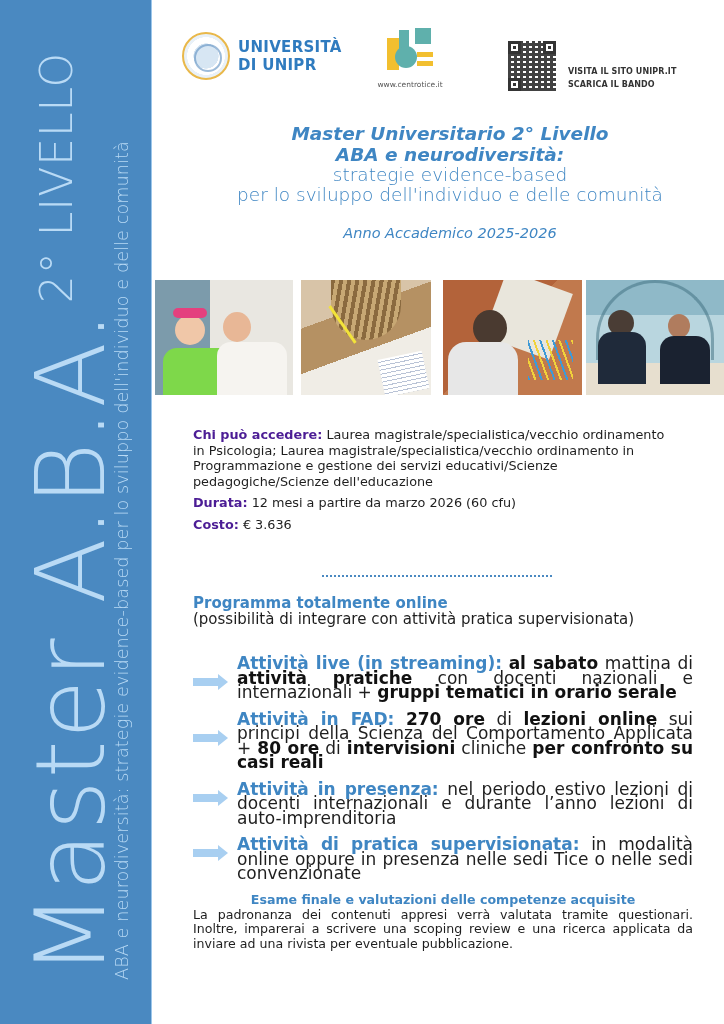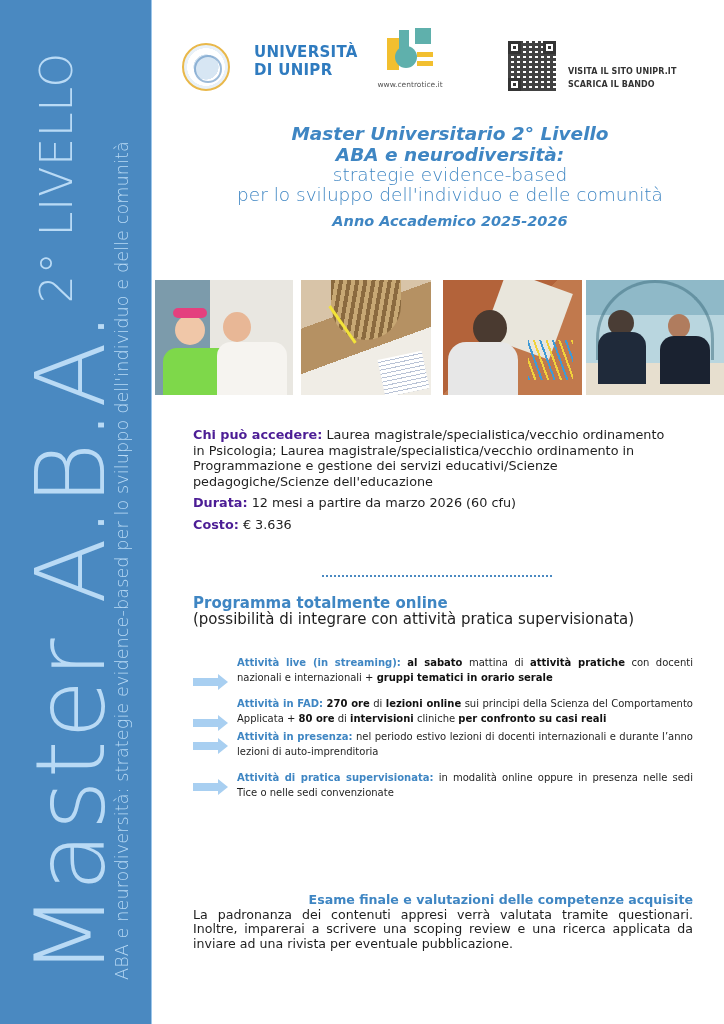--- a/index.html
+++ b/index.html
@@ -36,21 +36,21 @@
     font-family: "DejaVu Sans", sans-serif;
     font-weight: 200;
     font-size: 17.6px;
     color: #b9daf5;
     white-space: nowrap;
     letter-spacing: 0.1px;
   }
 
   
   .logos { position: absolute; left: 170px; top: 25px; width: 540px; height: 70px; }
-  .unipr { position: absolute; left: 12px; top: 18px; display: flex; align-items: flex-start; gap: 16px; }
+  .unipr { position: absolute; left: 12px; top: 7px; display: flex; align-items: center; }
   .seal {
     width: 48px; height: 48px; border-radius: 50%;
     border: 2px solid #e9b84a;
     background: radial-gradient(circle, #d7e6f3 0 40%, #ffffff 41% 60%, #e9f1f8 61%);
     position: relative;
   }
   .seal::after {
     content: ""; position: absolute; left: 10px; top: 10px; width: 24px; height: 24px;
     border-radius: 50%; border: 2px solid #5b8dbf; opacity: .6;
   }
@@ -79,21 +79,21 @@
   .qr .f::after { content:""; position:absolute; left:2px; top:2px; width:3px; height:3px; background:#111; }
   .qr-text {
     margin-left: 12px; font-family: "DejaVu Sans", sans-serif; font-weight: bold;
     font-size: 8px; line-height: 13px; color: #333; letter-spacing: .1px;
   }
 
   
   .title { position: absolute; left: 190px; top: 123px; width: 520px; text-align: center; color: #3f86c3; }
   .title .t-b { font-family: "DejaVu Sans", sans-serif; font-weight: bold; font-style: italic; font-size: 18.5px; line-height: 21px; text-align: center; }
   .title .t-l { font-family: "DejaVu Sans", sans-serif; font-weight: 200; font-size: 18.5px; line-height: 20px; }
-  .title .year { font-family: "DejaVu Sans", sans-serif; font-style: italic; font-weight: 700; font-size: 14.5px; margin-top: 8px; }
+  .title .year { font-family: "DejaVu Sans", sans-serif; font-style: italic; font-weight: 400; font-size: 14.5px; margin-top: 20px; }
 
   
   .photos { position: absolute; left: 155px; top: 280px; width: 569px; height: 115px; }
   .photo { position: absolute; top: 0; height: 115px; overflow: hidden; }
   .p1 { left: 0; width: 138px; background: linear-gradient(90deg, #7c9bab 0 40%, #e9e7e1 40%); }
   .p2 { left: 146px; width: 130px; background: linear-gradient(160deg, #d8c4a8 0 30%, #b59163 30% 58%, #f0ede6 58%); }
   .p3 { left: 288px; width: 139px; background: linear-gradient(135deg, #b3633a 0 45%, #c1794d 45%); }
   .p4 { left: 431px; width: 138px; background: linear-gradient(180deg, #8fb9c8 0 30%, #b9d6df 30% 72%, #e7dfcf 72%); }
   .shape { position: absolute; }
 
@@ -102,29 +102,29 @@
   .lbl { color: #4c1d95; font-weight: bold; }
   .info .row { margin-bottom: 6px; }
   .info .access { margin-bottom: 6px; }
 
   .sep { position: absolute; left: 322px; top: 575px; width: 230px; border-top: 2px dotted #4a89c1; }
 
   .prog { position: absolute; left: 193px; top: 596px; width: 500px; font-family: "DejaVu Sans", sans-serif; font-size: 15px; line-height: 15.5px; }
   .prog .ptitle { color: #3f86c3; font-weight: bold; }
 
   .acts { position: absolute; left: 193px; top: 656px; width: 500px; font-family: "DejaVu Sans", sans-serif; }
-  .act { position: relative; padding-left: 44px; font-size: 10px; line-height: 14.5px; text-align: justify; color: #1e1e1e; }
+  .act { position: relative; padding-left: 44px; font-size: 17px; line-height: 14.5px; text-align: justify; color: #1e1e1e; }
   .act .h { color: #3f86c3; font-weight: bold; }
   .act b { font-weight: bold; color: #111; }
   .arrow { position: absolute; left: 0; width: 36px; height: 16px; }
   .arrow .shaft { position: absolute; left: 0; top: 4px; width: 26px; height: 8px; background: #a8cff1; }
   .arrow .head { position: absolute; left: 25px; top: 0; width: 0; height: 0; border-top: 8px solid transparent; border-bottom: 8px solid transparent; border-left: 10px solid #a8cff1; }
 
   .exam { position: absolute; left: 193px; top: 893px; width: 500px; font-family: "DejaVu Sans", sans-serif; font-size: 12.6px; line-height: 14.5px; text-align: justify; }
-  .exam .etitle { color: #3f86c3; font-weight: bold; text-align: right; }
+  .exam .etitle { color: #3f86c3; font-weight: bold; text-align: center; }
 </style>
 </head>
 <body>
 
 <div class="sidebar">
   <div class="side-rot">
     <div class="side-big"><span>Master A.B.A.</span><span class="lvl">2° LIVELLO</span></div>
     <div class="side-sub">ABA e neurodiversità: strategie evidence-based per lo sviluppo dell'individuo e delle comunità</div>
   </div>
 </div>
@@ -220,21 +220,21 @@
 </div>
 
 <div class="acts">
   <div class="act" style="margin-bottom:12px;">
     <div class="arrow" style="top:18px;">
         <div class="shaft"></div>
         <div class="head"></div>
       </div>
     <span class="h">Attività live (in streaming):</span><span> </span><b>al sabato</b><span> mattina di </span><b>attività pratiche</b><span> con docenti nazionali e internazionali +  </span><b>gruppi tematici in orario serale</b>
   </div>
-  <div class="act" style="margin-bottom:4px;">
+  <div class="act" style="margin-bottom:12px;">
     <div class="arrow" style="top:18px;">
         <div class="shaft"></div>
         <div class="head"></div>
       </div>
     <span class="h">Attività in FAD:</span><span> </span><b>270 ore</b><span> di </span><b>lezioni online</b><span> sui principi della Scienza del Comportamento Applicata + </span><b>80 ore</b><span> di </span><b>intervisioni</b><span> cliniche </span><b>per confronto su casi reali</b>
   </div>
   <div class="act" style="margin-bottom:12px;">
     <div class="arrow" style="top:8px;">
         <div class="shaft"></div>
         <div class="head"></div>

